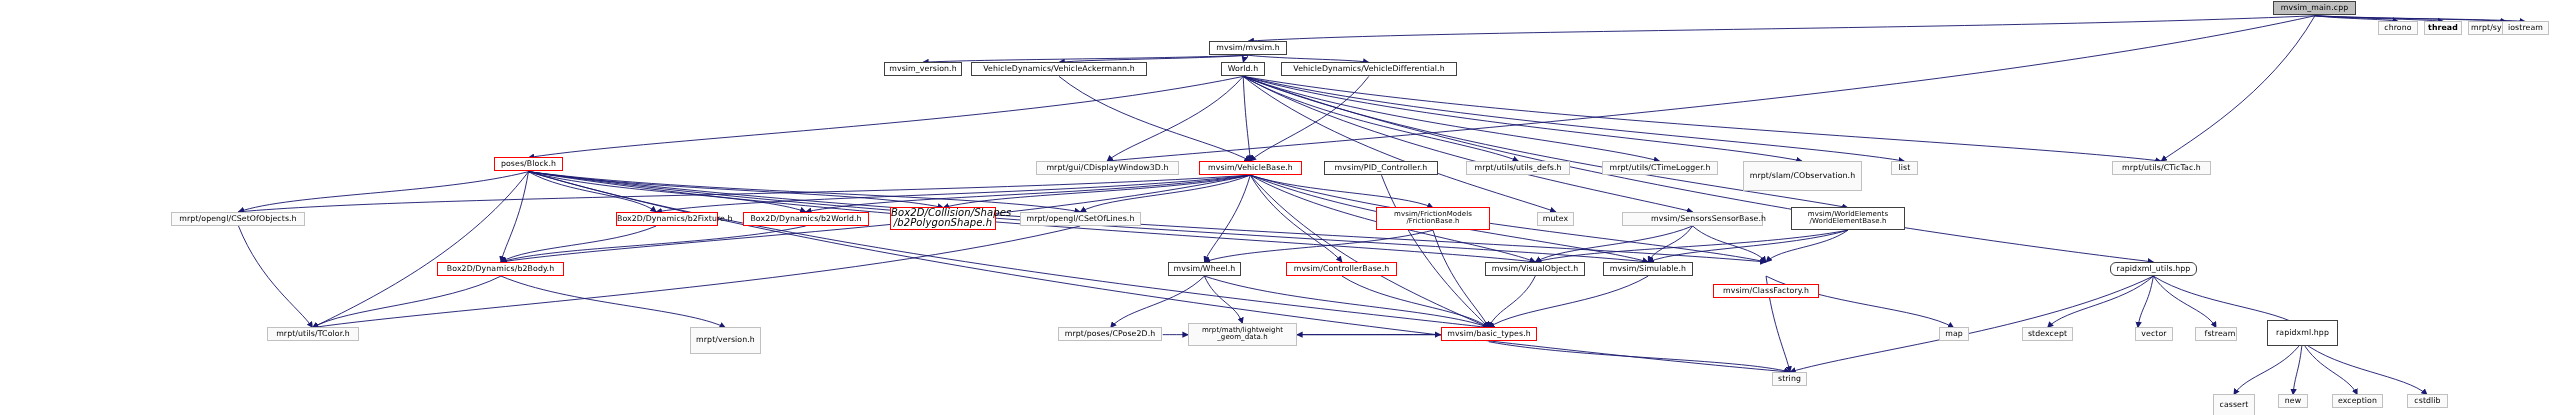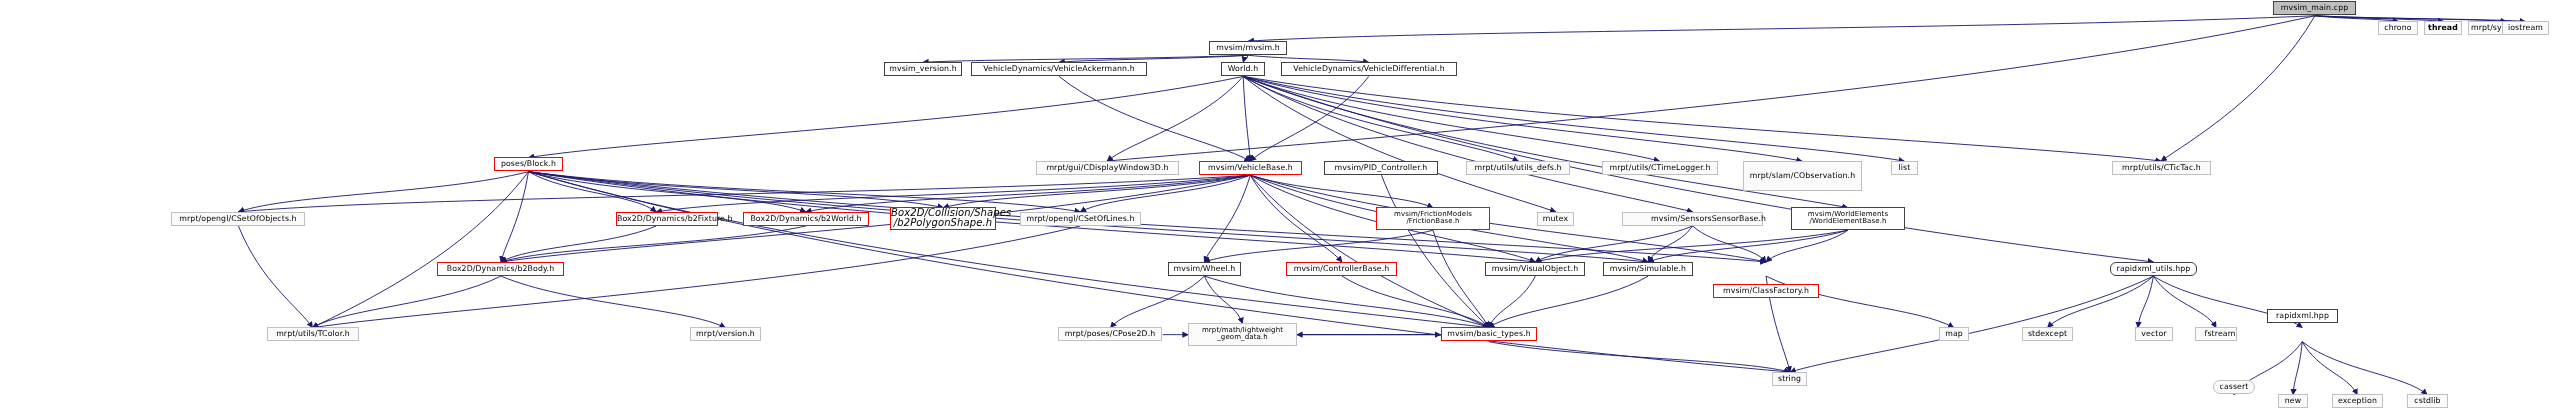--- a/index.html
+++ b/index.html
@@ -147,30 +147,30 @@
       <div class="node " style="left: 1791px; top: 207px; width: 114px; height: 22.6px; font-size: 7px;"><span>mvsim/WorldElements
 /WorldElementBase.h</span></div>
       <div class="node hdr" style="left: 437px; top: 262px; width: 127px; height: 14px;"><span>Box2D/Dynamics/b2Body.h</span></div>
       <div class="node " style="left: 1168px; top: 262px; width: 73px; height: 14px;"><span>mvsim/Wheel.h</span></div>
       <div class="node hdr" style="left: 1286px; top: 262px; width: 111px; height: 14px;"><span>mvsim/ControllerBase.h</span></div>
       <div class="node " style="left: 1485px; top: 262px; width: 100px; height: 14px;"><span>mvsim/VisualObject.h</span></div>
       <div class="node " style="left: 1603px; top: 262px; width: 90px; height: 14px;"><span>mvsim/Simulable.h</span></div>
       <div class="node hdr" style="left: 1713px; top: 270px; width: 106px; height: 14px; margin-top: 14px;"><span>mvsim/ClassFactory.h</span></div>
       <div class="node " style="left: 2110px; top: 262px; width: 87px; height: 14px; border-radius: 6px;"><span>rapidxml_utils.hpp</span></div>
       <div class="node sys" style="left: 267px; top: 327px; width: 92px; height: 14px;"><span>mrpt/utils/TColor.h</span></div>
-      <div class="node sys" style="left: 690px; top: 327px; width: 71px; height: 14px;"><span>mrpt/version.h</span></div>
+      <div class="node sys" style="left: 690px; top: 327px; width: 71px; height: 27px;"><span>mrpt/version.h</span></div>
       <div class="node sys" style="left: 1058px; top: 327px; width: 104px; height: 14px;"><span>mrpt/poses/CPose2D.h</span></div>
       <div class="node sys" style="left: 1188px; top: 323px; width: 109px; height: 22.6px; font-size: 7px;"><span>mrpt/math/lightweight
 _geom_data.h</span></div>
       <div class="node hdr" style="left: 1441px; top: 327px; width: 96px; height: 14px;"><span>mvsim/basic_types.h</span></div>
       <div class="node sys" style="left: 1939px; top: 327px; width: 30px; height: 14px;"><span>map</span></div>
       <div class="node sys" style="left: 2022px; top: 327px; width: 51px; height: 14px;"><span>stdexcept</span></div>
       <div class="node sys" style="left: 2119px; top: 327px; width: 38px; height: 14px; margin-left: 16px;"><span>vector</span></div>
       <div class="node sys" style="left: 2195px; top: 327px; width: 42px; height: 14px; padding-left: 8px;"><span>fstream</span></div>
-      <div class="node " style="left: 2267px; top: 309px; width: 71px; height: 14px;"><span>rapidxml.hpp</span></div>
+      <div class="node " style="left: 2267px; top: 320px; width: 71px; height: 26px;"><span>rapidxml.hpp</span></div>
       <div class="node sys" style="left: 1772px; top: 372px; width: 35px; height: 14px;"><span>string</span></div>
-      <div class="node sys" style="left: 2213px; top: 380px; width: 42px; height: 14px; border-radius: 7px;"><span>cassert</span></div>
+      <div class="node sys" style="left: 2213px; top: 394px; width: 42px; height: 22px;"><span>cassert</span></div>
       <div class="node sys" style="left: 2278px; top: 394px; width: 30px; height: 14px;"><span>new</span></div>
       <div class="node sys" style="left: 2332px; top: 394px; width: 51px; height: 14px;"><span>exception</span></div>
       <div class="node sys" style="left: 2407px; top: 394px; width: 41px; height: 14px;"><span>cstdlib</span></div>
     </div>
 </div>
 
 
 </body></html>

